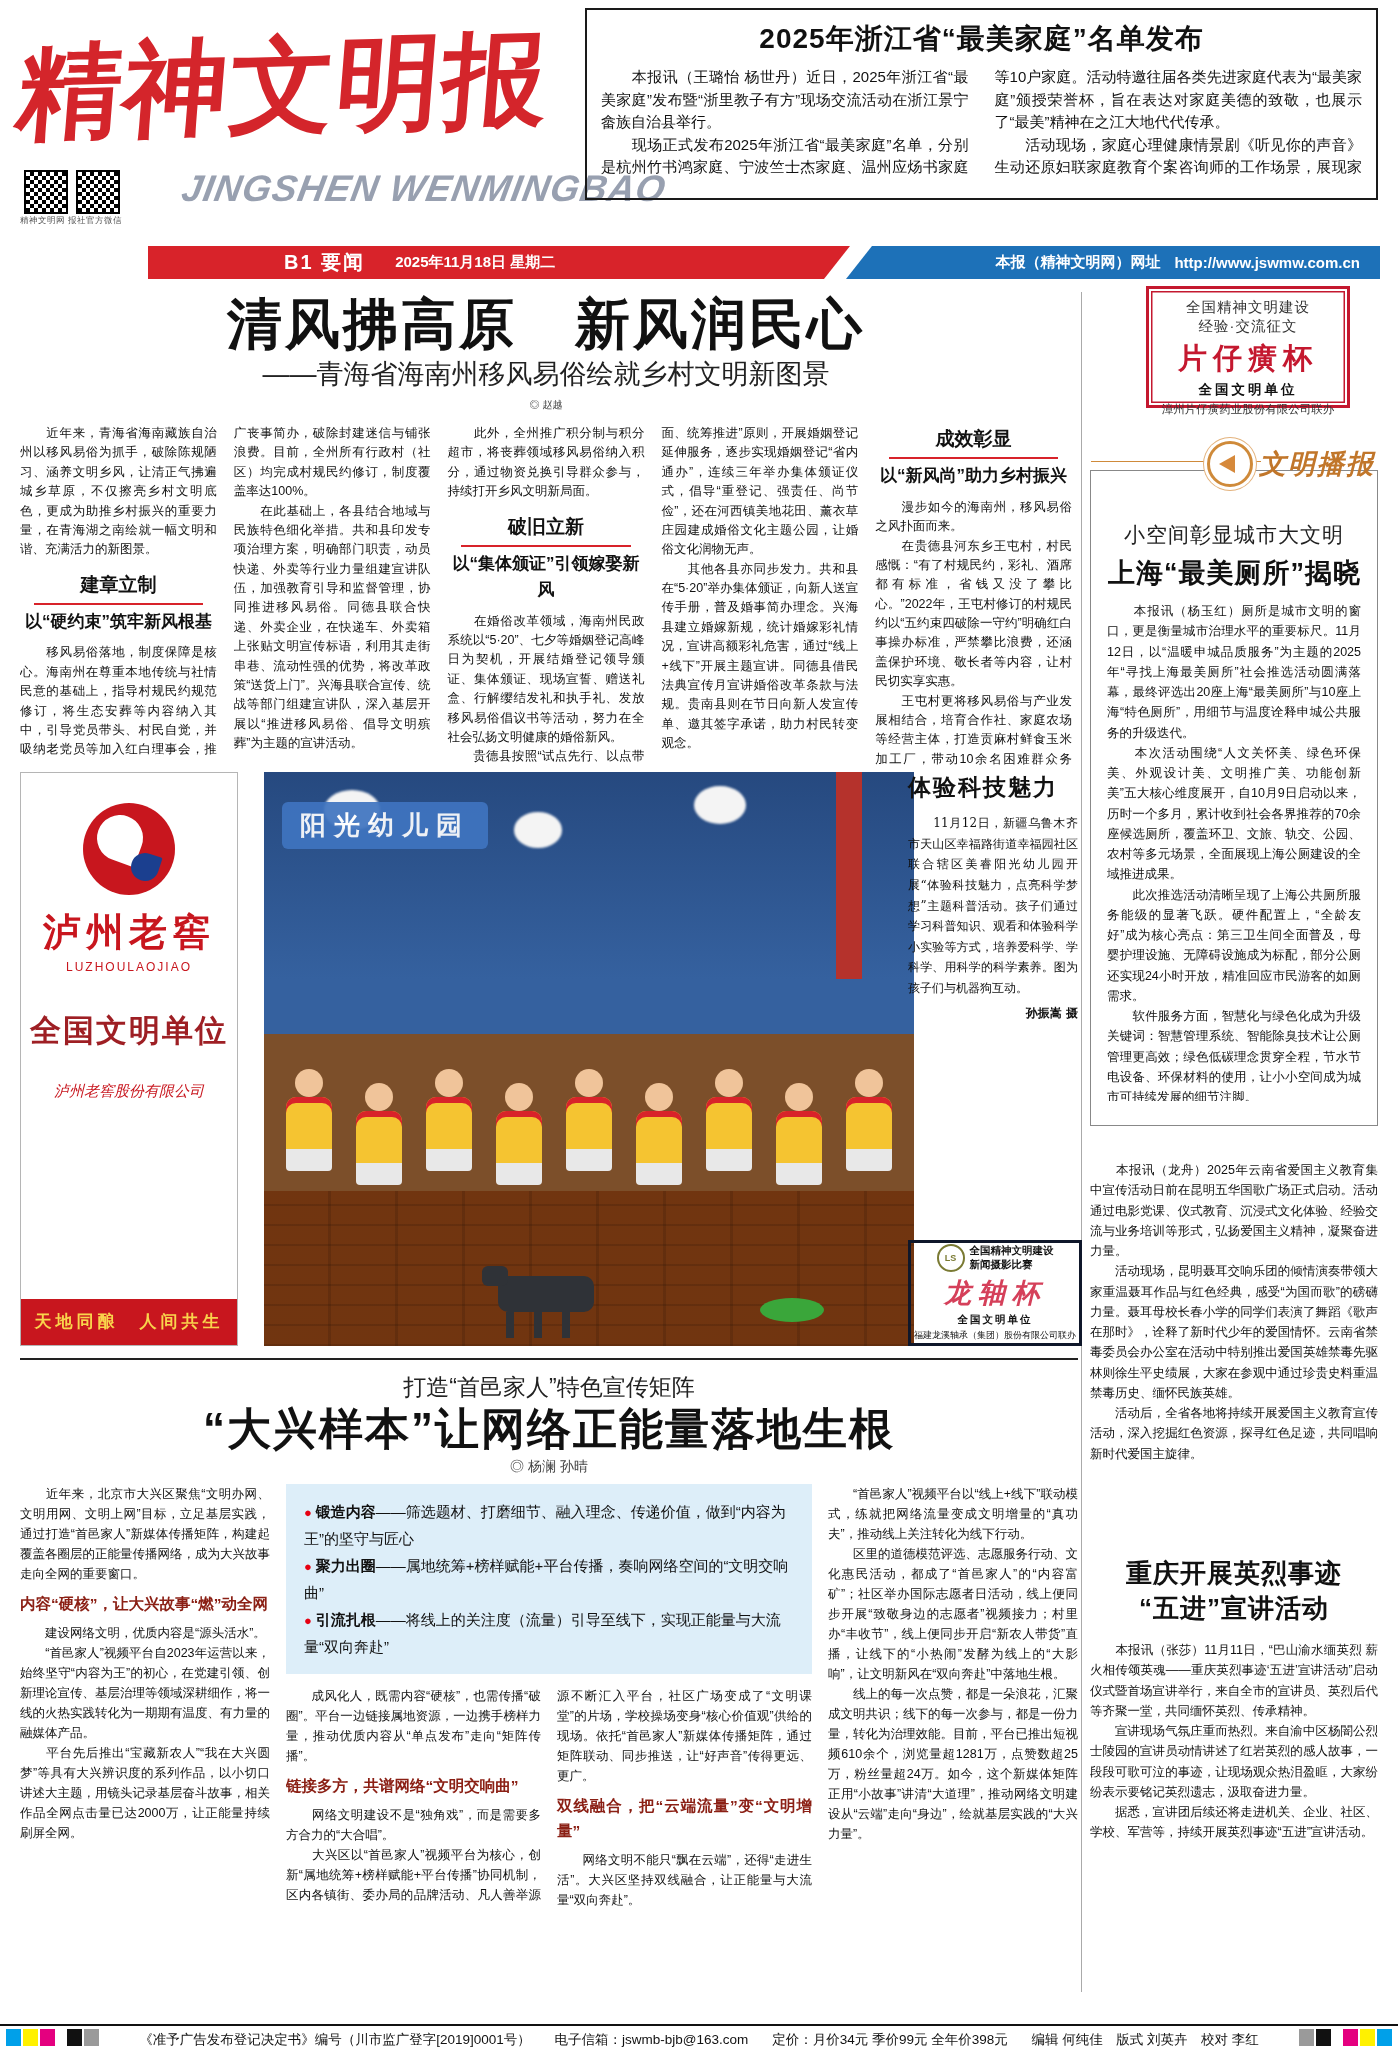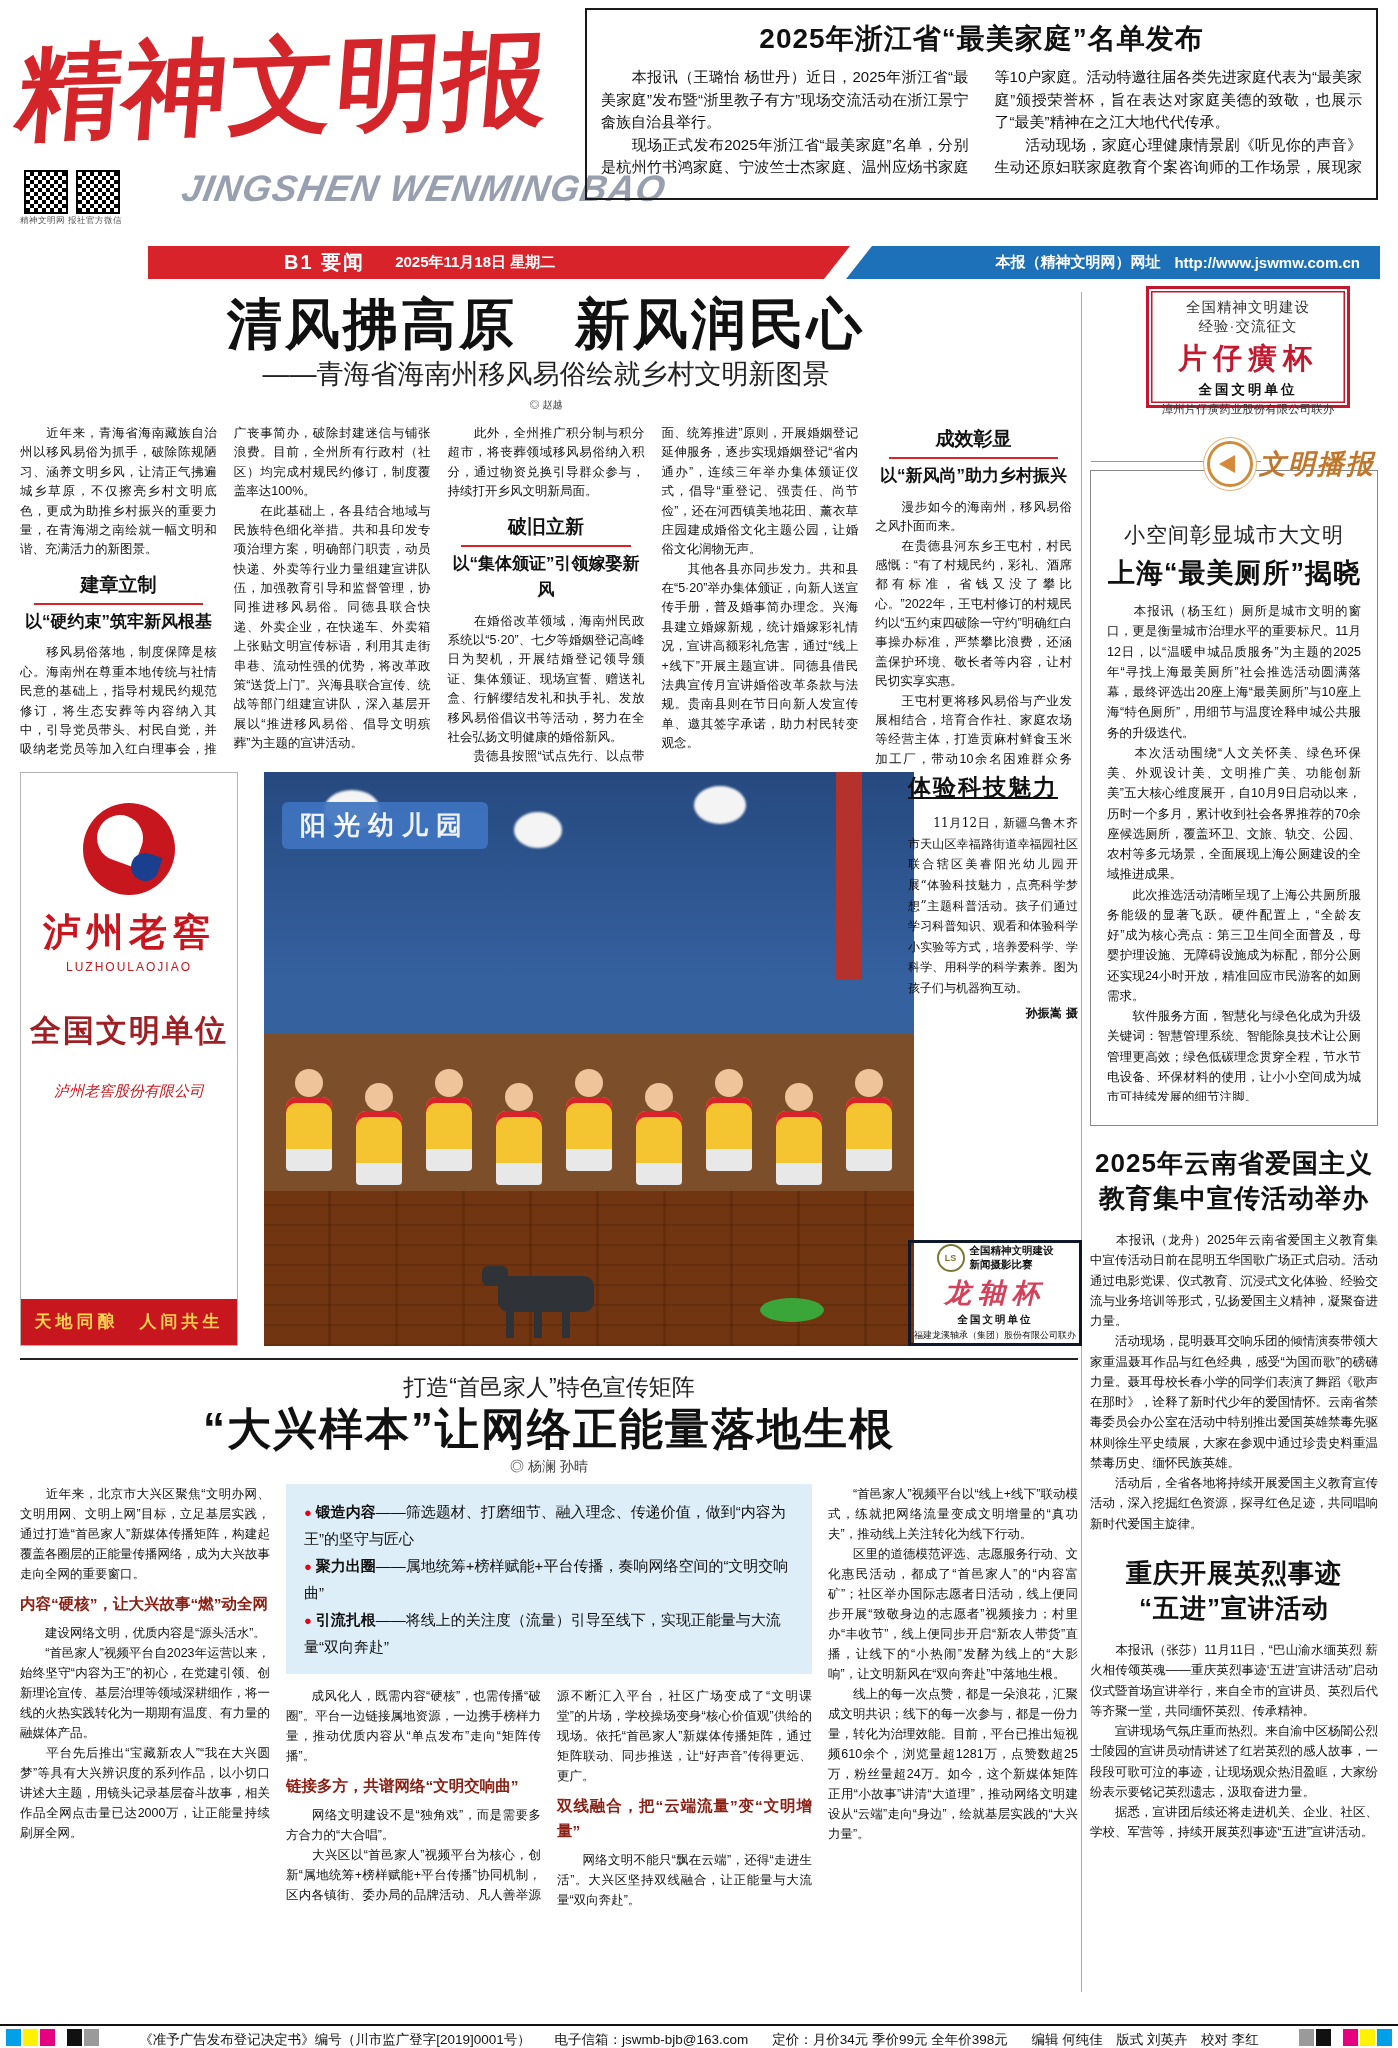--- a/index.html
+++ b/index.html
@@ -87,21 +87,21 @@
     background-blend-mode:multiply;background-color:#a9743f;}
   .robot{position:absolute;left:36%;bottom:34px;width:96px;height:36px;background:#2f3237;border-radius:10px;}
   .robot::before{content:'';position:absolute;left:-16px;top:-10px;width:26px;height:20px;background:#2f3237;
     border-radius:6px;}
   .robot::after{content:'';position:absolute;left:8px;bottom:-26px;width:80px;height:26px;
     background:repeating-linear-gradient(90deg,#2f3237 0 8px,transparent 8px 28px);}
   .ph-dot{position:absolute;right:90px;bottom:24px;width:64px;height:24px;background:#3aa63a;border-radius:50%;}
 
   
   .capcol{left:908px;top:772px;width:170px;height:574px;}
-  .cap-title{font-size:23px;font-weight:900;letter-spacing:2px;margin-bottom:10px;text-decoration:underline;}
+  .cap-title{font-size:23px;font-weight:900;letter-spacing:2px;margin-bottom:10px;}
   .cap-text{font-size:12px;line-height:1.72;font-family:"DejaVu Serif",serif;}
   .cap-credit{font-size:12px;font-weight:700;text-align:right;margin-top:6px;font-family:"DejaVu Serif",serif;}
   .lz-box{position:absolute;left:0;bottom:0;width:164px;border:3px solid #0f172a;padding:1px 2px;text-align:center;}
   .lz-top{display:flex;align-items:center;justify-content:center;gap:5px;}
   .ls-roundel{width:24px;height:24px;border-radius:50%;border:2px solid #7a7a33;color:#7a7a33;
     font-size:9px;font-weight:900;line-height:24px;flex:0 0 auto;}
   .lz-lines{font-size:10.5px;font-weight:700;line-height:1.3;text-align:left;}
   .lz-cup{font-size:27px;font-weight:900;font-style:italic;color:#d5405a;letter-spacing:7px;margin:3px 0 2px;}
   .lz-honor{font-size:10.5px;font-weight:700;letter-spacing:2px;}
   .lz-org{font-size:9px;margin-top:2px;}
@@ -323,22 +323,20 @@
     <div class="s1-t1">小空间彰显城市大文明</div>
     <div class="s1-t2">上海“最美厕所”揭晓</div>
     <div class="side-body pre just" style="height:500px;">　　本报讯（杨玉红）厕所是城市文明的窗口，更是衡量城市治理水平的重要标尺。11月12日，以“温暖申城品质服务”为主题的2025年“寻找上海最美厕所”社会推选活动圆满落幕，最终评选出20座上海“最美厕所”与10座上海“特色厕所”，用细节与温度诠释申城公共服务的升级迭代。
 　　本次活动围绕“人文关怀美、绿色环保美、外观设计美、文明推广美、功能创新美”五大核心维度展开，自10月9日启动以来，历时一个多月，累计收到社会各界推荐的70余座候选厕所，覆盖环卫、文旅、轨交、公园、农村等多元场景，全面展现上海公厕建设的全域推进成果。
 　　此次推选活动清晰呈现了上海公共厕所服务能级的显著飞跃。硬件配置上，“全龄友好”成为核心亮点：第三卫生间全面普及，母婴护理设施、无障碍设施成为标配，部分公厕还实现24小时开放，精准回应市民游客的如厕需求。
 　　软件服务方面，智慧化与绿色化成为升级关键词：智慧管理系统、智能除臭技术让公厕管理更高效；绿色低碳理念贯穿全程，节水节电设备、环保材料的使用，让小小空间成为城市可持续发展的细节注脚。
 　　未来，上海将持续深化公厕建设与管理服务提升，不断完善城市公共服务体系，让厕所这扇“文明之窗”越擦越亮。</div>
   </div>
 
   <div class="abs side2">
-    <div class="side-title pre">2025年云南省爱国主义
-教育集中宣传活动举办</div>
     <div class="side-body pre just">　　本报讯（龙舟）2025年云南省爱国主义教育集中宣传活动日前在昆明五华国歌广场正式启动。活动通过电影党课、仪式教育、沉浸式文化体验、经验交流与业务培训等形式，弘扬爱国主义精神，凝聚奋进力量。
 　　活动现场，昆明聂耳交响乐团的倾情演奏带领大家重温聂耳作品与红色经典，感受“为国而歌”的磅礴力量。聂耳母校长春小学的同学们表演了舞蹈《歌声在那时》，诠释了新时代少年的爱国情怀。云南省禁毒委员会办公室在活动中特别推出爱国英雄禁毒先驱林则徐生平史绩展，大家在参观中通过珍贵史料重温禁毒历史、缅怀民族英雄。
 　　活动后，全省各地将持续开展爱国主义教育宣传活动，深入挖掘红色资源，探寻红色足迹，共同唱响新时代爱国主旋律。</div>
   </div>
 
   <div class="abs side3">
     <div class="side-title pre">重庆开展英烈事迹
 “五进”宣讲活动</div>
     <div class="side-body pre just">　　本报讯（张莎）11月11日，“巴山渝水缅英烈 薪火相传颂英魂——重庆英烈事迹‘五进’宣讲活动”启动仪式暨首场宣讲举行，来自全市的宣讲员、英烈后代等齐聚一堂，共同缅怀英烈、传承精神。
 　　宣讲现场气氛庄重而热烈。来自渝中区杨闇公烈士陵园的宣讲员动情讲述了红岩英烈的感人故事，一段段可歌可泣的事迹，让现场观众热泪盈眶，大家纷纷表示要铭记英烈遗志，汲取奋进力量。

